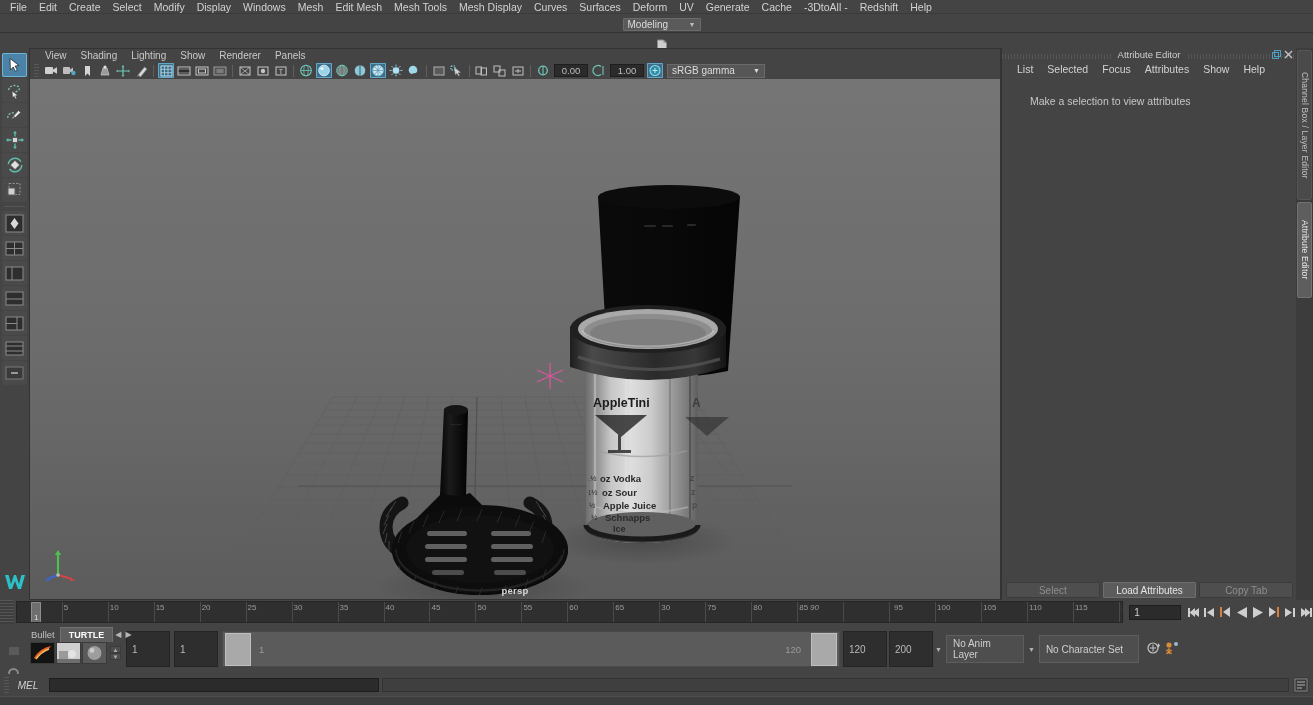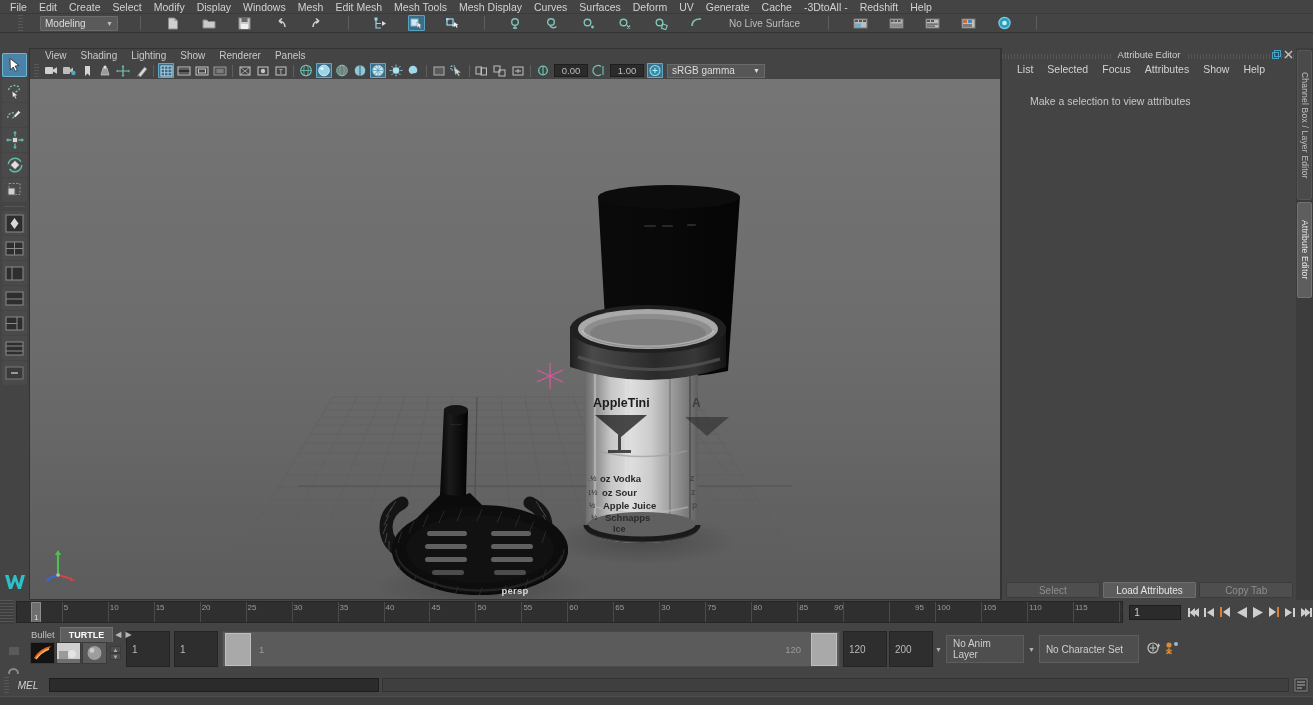--- a/index.html
+++ b/index.html
@@ -45,22 +45,22 @@
     border-bottom: 1px solid #3a3a3a;
   }
   .menubar .mi {
     font-size: 10.5px; color: #d2d2d2; padding: 0 6px; line-height: 14px;
     white-space: nowrap; cursor: default;
   }
 
   
   .statusline {
     height: 19px; background: #444444;
-    display: flex; align-items: center; gap: 17px;
-    padding-left: 18px; border-bottom: 1px solid #333;
+    display: flex; align-items: center; gap: 4px;
+    padding-left: 10px; border-bottom: 1px solid #333; flex-direction: column;
   }
   .menuset {
     width: 78px; height: 15px; background: #5a5a5a;
     border: 1px solid #6b6b6b; border-radius: 1px;
     display: flex; align-items: center; padding: 0 4px;
     font-size: 10px; color: #dcdcdc; position: relative;
   }
   .menuset .arr { margin-left: auto; font-size: 7px; color: #bdbdbd; }
   .sep-v { width: 1px; height: 14px; background: #5e5e5e; margin: 0 5px; }
   .tbtn {
@@ -1065,23 +1065,23 @@
           <div class="ticklbl" style="left: 598.37px;">65</div>
           <div class="tick" style="left: 642.336px;"></div>
           <div class="ticklbl" style="left: 644.336px;">30</div>
           <div class="tick" style="left: 688.303px;"></div>
           <div class="ticklbl" style="left: 690.303px;">75</div>
           <div class="tick" style="left: 734.269px;"></div>
           <div class="ticklbl" style="left: 736.269px;">80</div>
           <div class="tick" style="left: 780.235px;"></div>
           <div class="ticklbl" style="left: 782.235px;">85</div>
           <div class="tick" style="left: 826.202px;"></div>
-          <div class="ticklbl" style="left: 817px; font-style: italic;">90</div>
+          <div class="ticklbl" style="left: 793px; font-style: italic;">90</div>
           <div class="tick" style="left: 872.168px;"></div>
-          <div class="ticklbl" style="left: 857px; padding-left: 41px;">95</div>
+          <div class="ticklbl" style="left: 836px; padding-left: 41px;">95</div>
           <div class="tick" style="left: 918.134px;"></div>
           <div class="ticklbl" style="left: 920.134px;">100</div>
           <div class="tick" style="left: 964.101px;"></div>
           <div class="ticklbl" style="left: 966.101px;">105</div>
           <div class="tick" style="left: 1010.07px;"></div>
           <div class="ticklbl" style="left: 1012.07px;">110</div>
           <div class="tick" style="left: 1056.03px;"></div>
           <div class="ticklbl" style="left: 1058.03px;">115</div>
           <div class="tick" style="left: 1102px;"></div>
           <div class="ticklbl" style="left: 1104px;">120</div>

